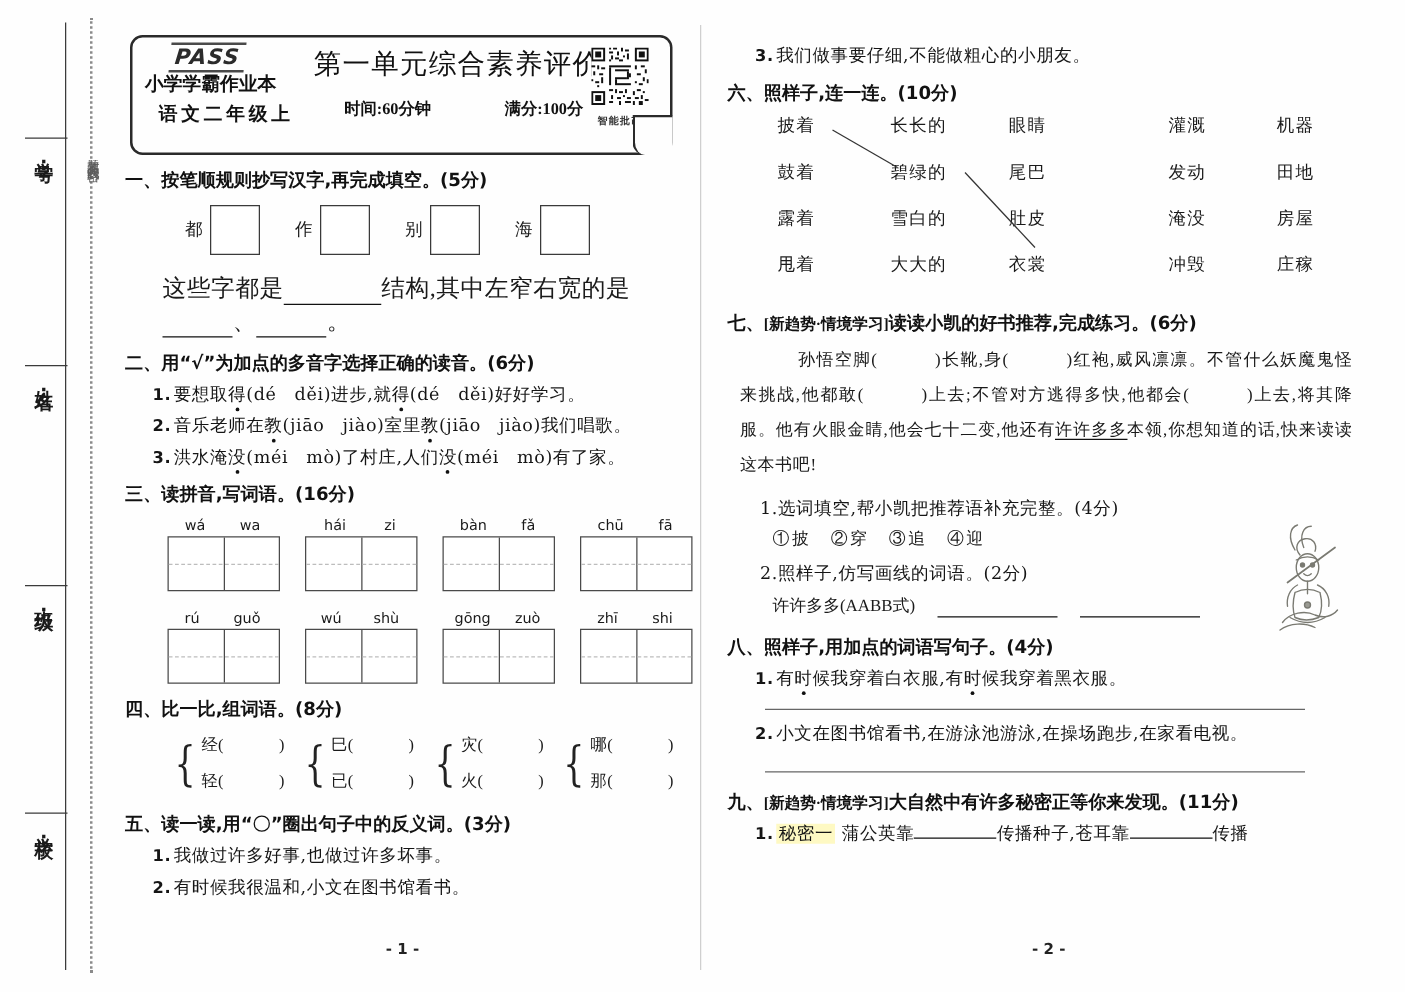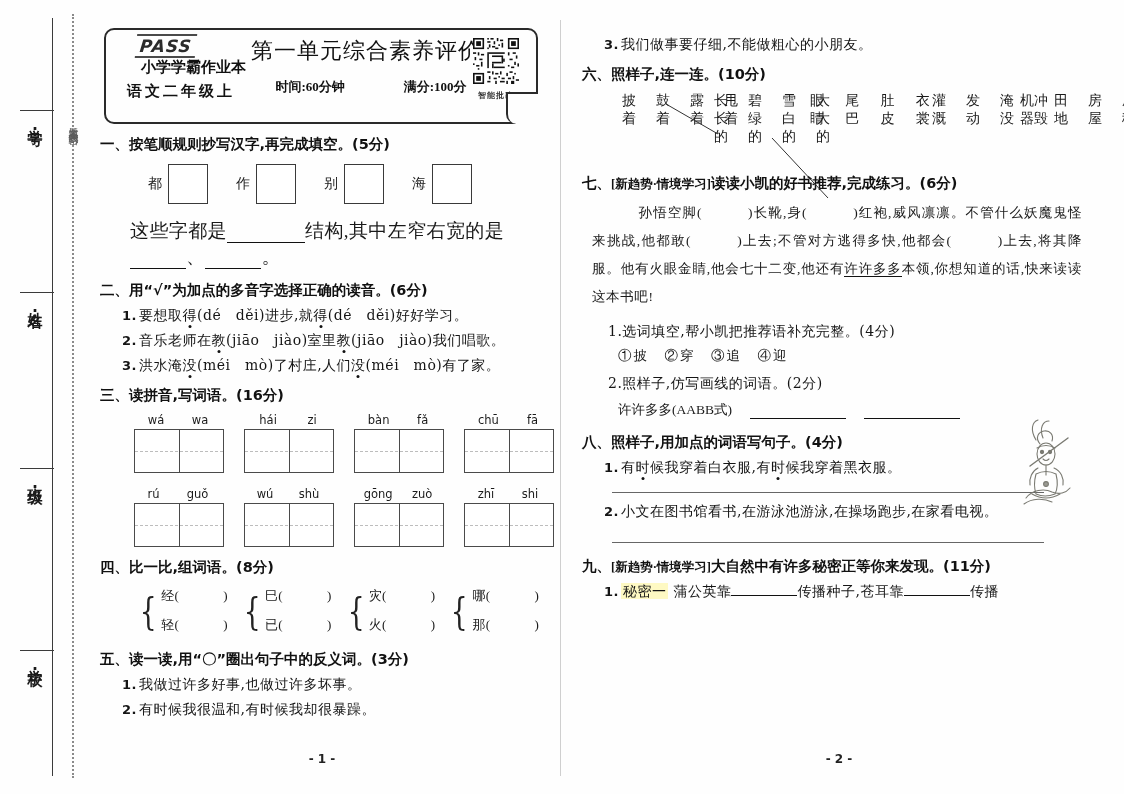--- a/index.html
+++ b/index.html
@@ -49,21 +49,21 @@
   }
   .pass-logo{
     position:absolute;left:30px;top:4px;
     font-family:"DejaVu Sans","Liberation Sans",sans-serif;
     font-size:17px;font-weight:900;font-style:italic;letter-spacing:1px;
     color:#2b2b2b;
     border-top:2px solid #4a4a4a;border-bottom:2px solid #4a4a4a;
     padding:0 4px;transform:skewX(-6deg);
   }
   .pass-sub{
-    position:absolute;left:10px;top:28px;width:130px;text-align:right;
+    position:absolute;left:10px;top:28px;width:130px;text-align:left;
     font-family:"DejaVu Sans","Liberation Sans",sans-serif;
     font-size:15px;font-weight:900;letter-spacing:0px;color:#111;
   }
   .pass-sub2{
     position:absolute;left:10px;top:52px;width:130px;text-align:center;
     font-size:15px;font-weight:700;letter-spacing:3px;color:#111;
   }
   .hdr-title{
     position:absolute;left:140px;top:6px;width:240px;text-align:center;
     font-size:22px;font-weight:400;letter-spacing:1px;color:#111;
@@ -128,21 +128,21 @@
   .brace{
     font-size:38px;line-height:1;color:#222;margin-right:1px;
     font-family:"DejaVu Serif",serif;transform:scaleX(.7);
   }
   .brace-cells{display:flex;flex-direction:column;gap:11px;}
   .brace-cells span{font-size:13px;white-space:nowrap;letter-spacing:.3px;}
   .paren{display:inline-block;width:44px;}
 
   
   .match-wrap{position:relative;margin:8px 0 0 44px;display:flex;gap:0;}
-  .mcol{display:flex;flex-direction:row;gap:19px;font-size:14px;letter-spacing:1px;}
+  .mcol{display:flex;flex-direction:column;gap:19px;font-size:14px;letter-spacing:1px;}
   .mcol.c1{width:92px;}
   .mcol.c2{width:96px;}
   .mcol.c3{width:130px;}
   .mcol.c4{width:88px;}
   .mcol.c5{width:80px;}
   .match-svg{position:absolute;left:0;top:0;pointer-events:none;}
 
   
   .passage{
     font-size:13.5px;line-height:28px;margin:6px 18px 0 14px;
@@ -406,21 +406,21 @@
           <span><span>那(</span><span class="paren"></span><span>)</span></span>
         </div>
       </div>
     </div>
 
     <div class="sec-h" style="margin-top:16px;">五、读一读,用“〇”圈出句子中的反义词。(3分)</div>
     <div class="q">
       <span class="n">1.</span><span>我做过许多好事,也做过许多坏事。</span>
     </div>
     <div class="q">
-      <span class="n">2.</span><span>有时候我很温和,有时候我却很暴躁。</span>
+      <span class="n">2.</span><span>有时候我很温和,小文在图书馆看书。</span>
     </div>
 
     <div class="pgno" style="left:0;">- 1 -</div>
   </div>
 
   <div class="col col-right">
 
     <div class="q" style="margin-top:14px;">
       <span class="n">3.</span><span>我们做事要仔细,不能做粗心的小朋友。</span>
     </div>

